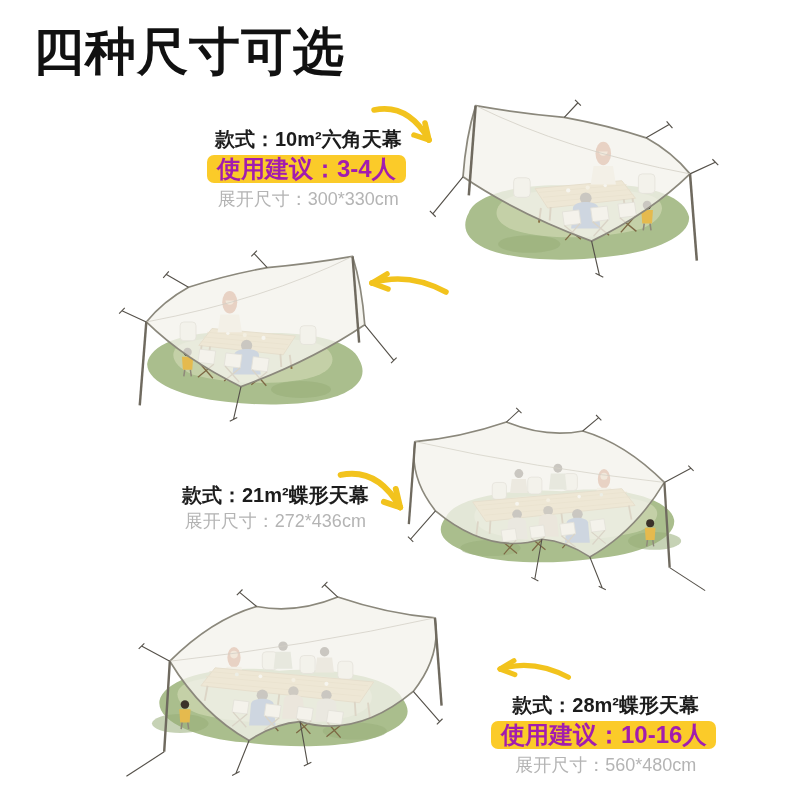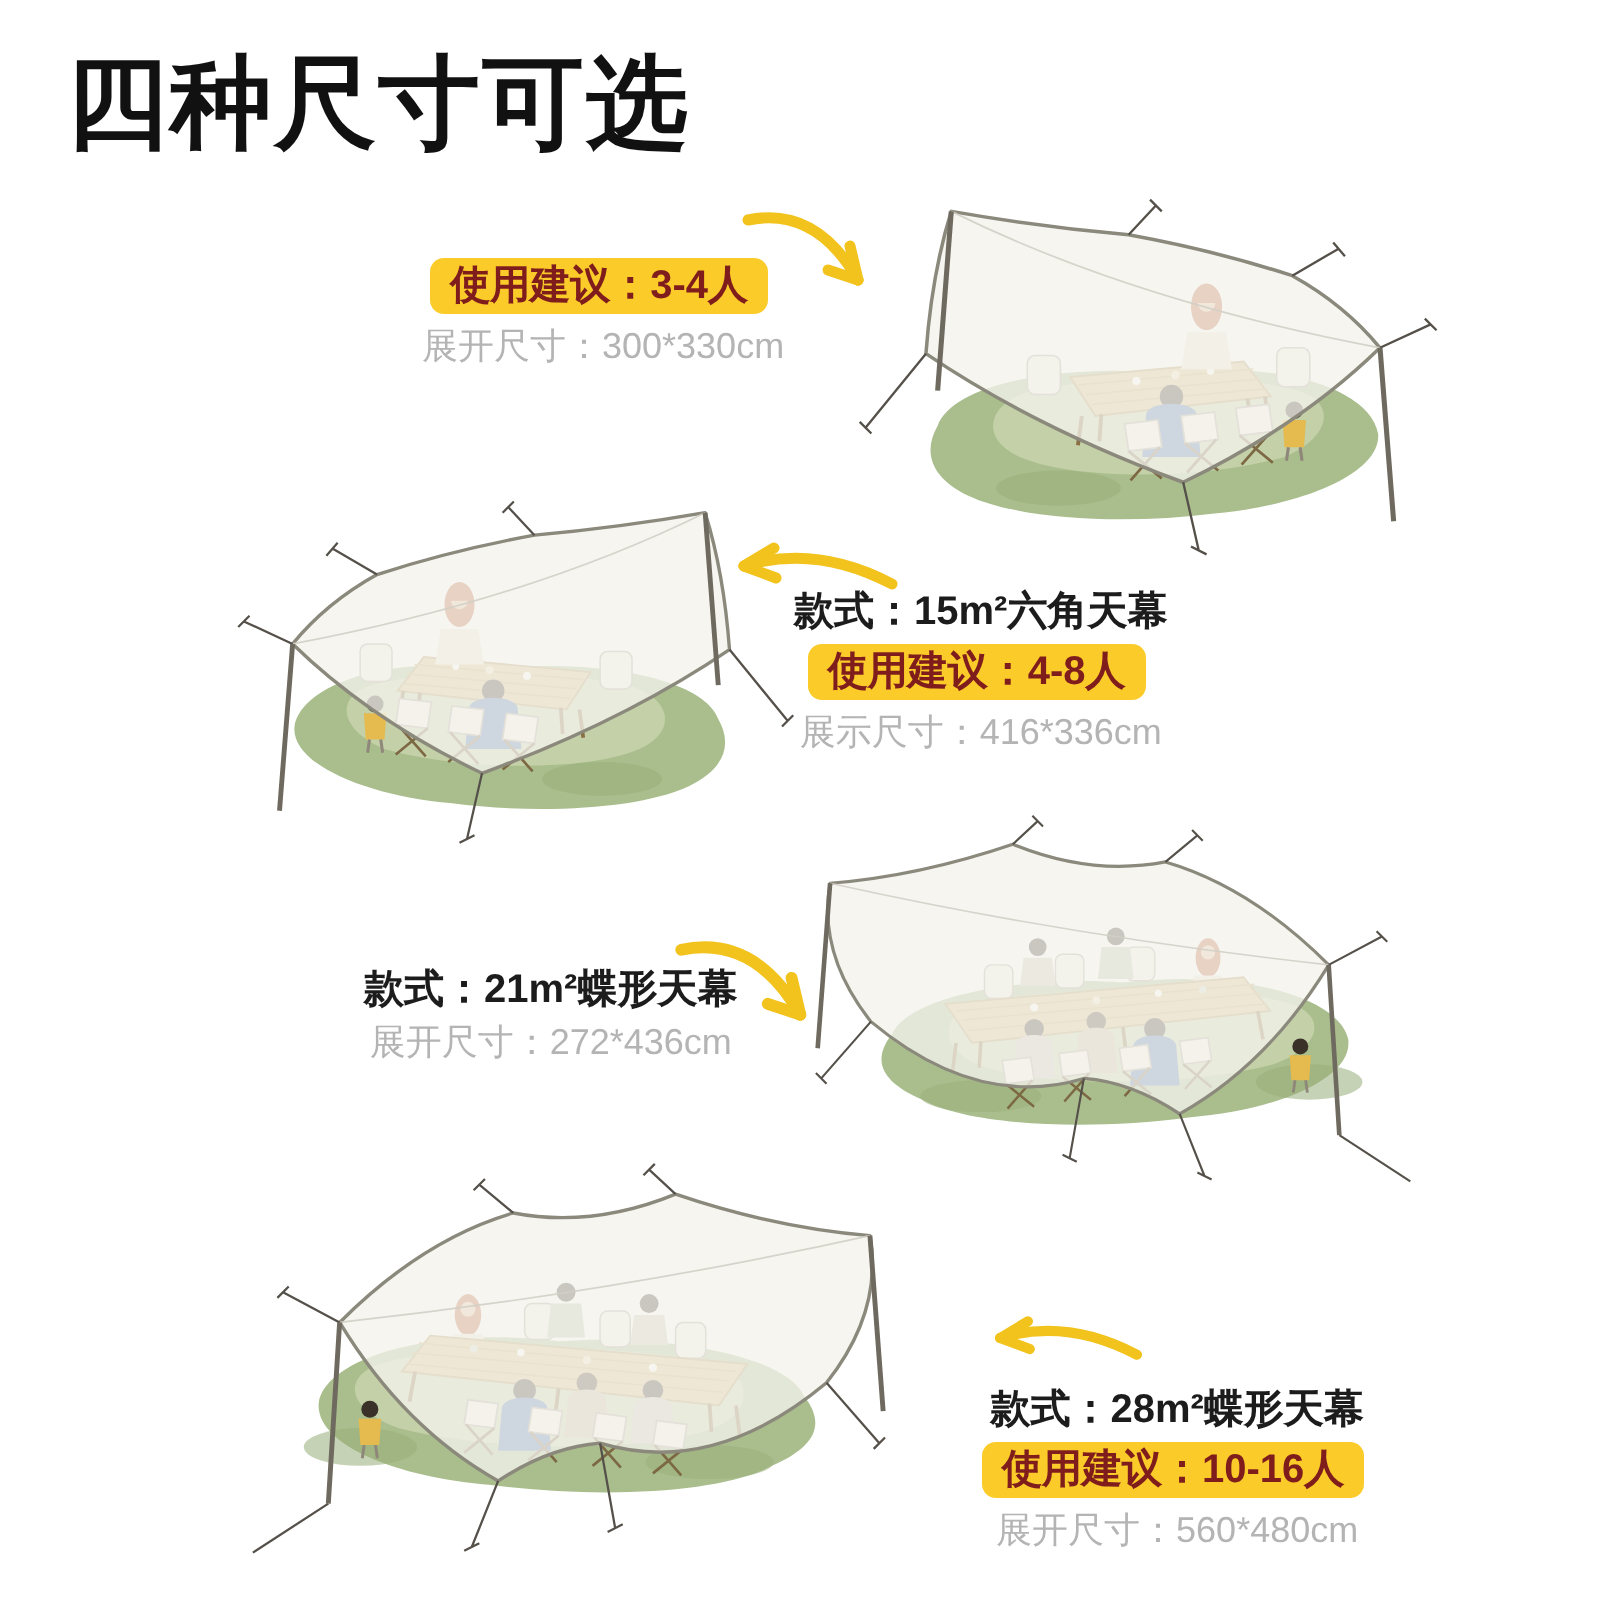--- a/index.html
+++ b/index.html
@@ -12,21 +12,21 @@
     position:absolute;left:33px;top:18px;margin:0;
     font-size:51px;font-weight:900;color:#111;letter-spacing:1px;
   }
   .tblock{position:absolute;}
   .style-line{
     font-size:20px;font-weight:700;color:#1c1c1c;white-space:nowrap;line-height:26px;
   }
   .badge{
     display:inline-block;background:#fbcb29;border-radius:7px;
     padding:2px 10px;margin:3px 0 3px -4px;
-    font-size:20px;font-weight:700;color:#7f1d1d;white-space:nowrap;line-height:24px;
+    font-size:24px;font-weight:700;color:#a21caf;white-space:nowrap;line-height:24px;
   }
   .size-line{
     font-size:18px;font-weight:500;color:#b4b4b4;white-space:nowrap;line-height:26px;
   }
   .tent{position:absolute;}
   .tent svg{display:block;}
   .mirrored svg{transform:scaleX(-1);}
   .arrow{position:absolute;}
 </style>
 </head>
@@ -177,38 +177,34 @@
     <svg width="312" height="190" viewBox="0 0 320 195">
         <use href="#tent-hex"></use>
       </svg>
   </div>
   <div class="arrow" style="left:366px;top:100px;">
     <svg width="74" height="48" viewBox="0 0 74 48">
         <use href="#arrow-dr"></use>
       </svg>
   </div>
   <div class="tblock" style="left:211px;top:126px;">
+    <div class="style-line">款式：10m²六角天幕</div>
     <div><span class="badge">使用建议：3-4人</span></div>
     <div class="size-line">展开尺寸：300*330cm</div>
   </div>
 
   <div class="tent mirrored" style="left:106px;top:245px;">
     <svg width="300" height="183" viewBox="0 0 320 195">
         <use href="#tent-hex"></use>
       </svg>
   </div>
   <div class="arrow" style="left:360px;top:266px;">
     <svg width="92" height="34" viewBox="0 0 92 34">
         <use href="#arrow-l"></use>
       </svg>
-  </div>
-  <div class="tblock" style="left:397px;top:293px;">
-    <div class="style-line">款式：15m²六角天幕</div>
-    <div><span class="badge">使用建议：4-8人</span></div>
-    <div class="size-line">展示尺寸：416*336cm</div>
   </div>
 
   <div class="tent" style="left:384px;top:406px;">
     <svg width="346" height="191" viewBox="0 0 390 215">
         <use href="#tent-bfly"></use>
       </svg>
   </div>
   <div class="arrow" style="left:332px;top:464px;">
     <svg width="80" height="52" viewBox="0 0 74 48">
         <use href="#arrow-dr"></use>

